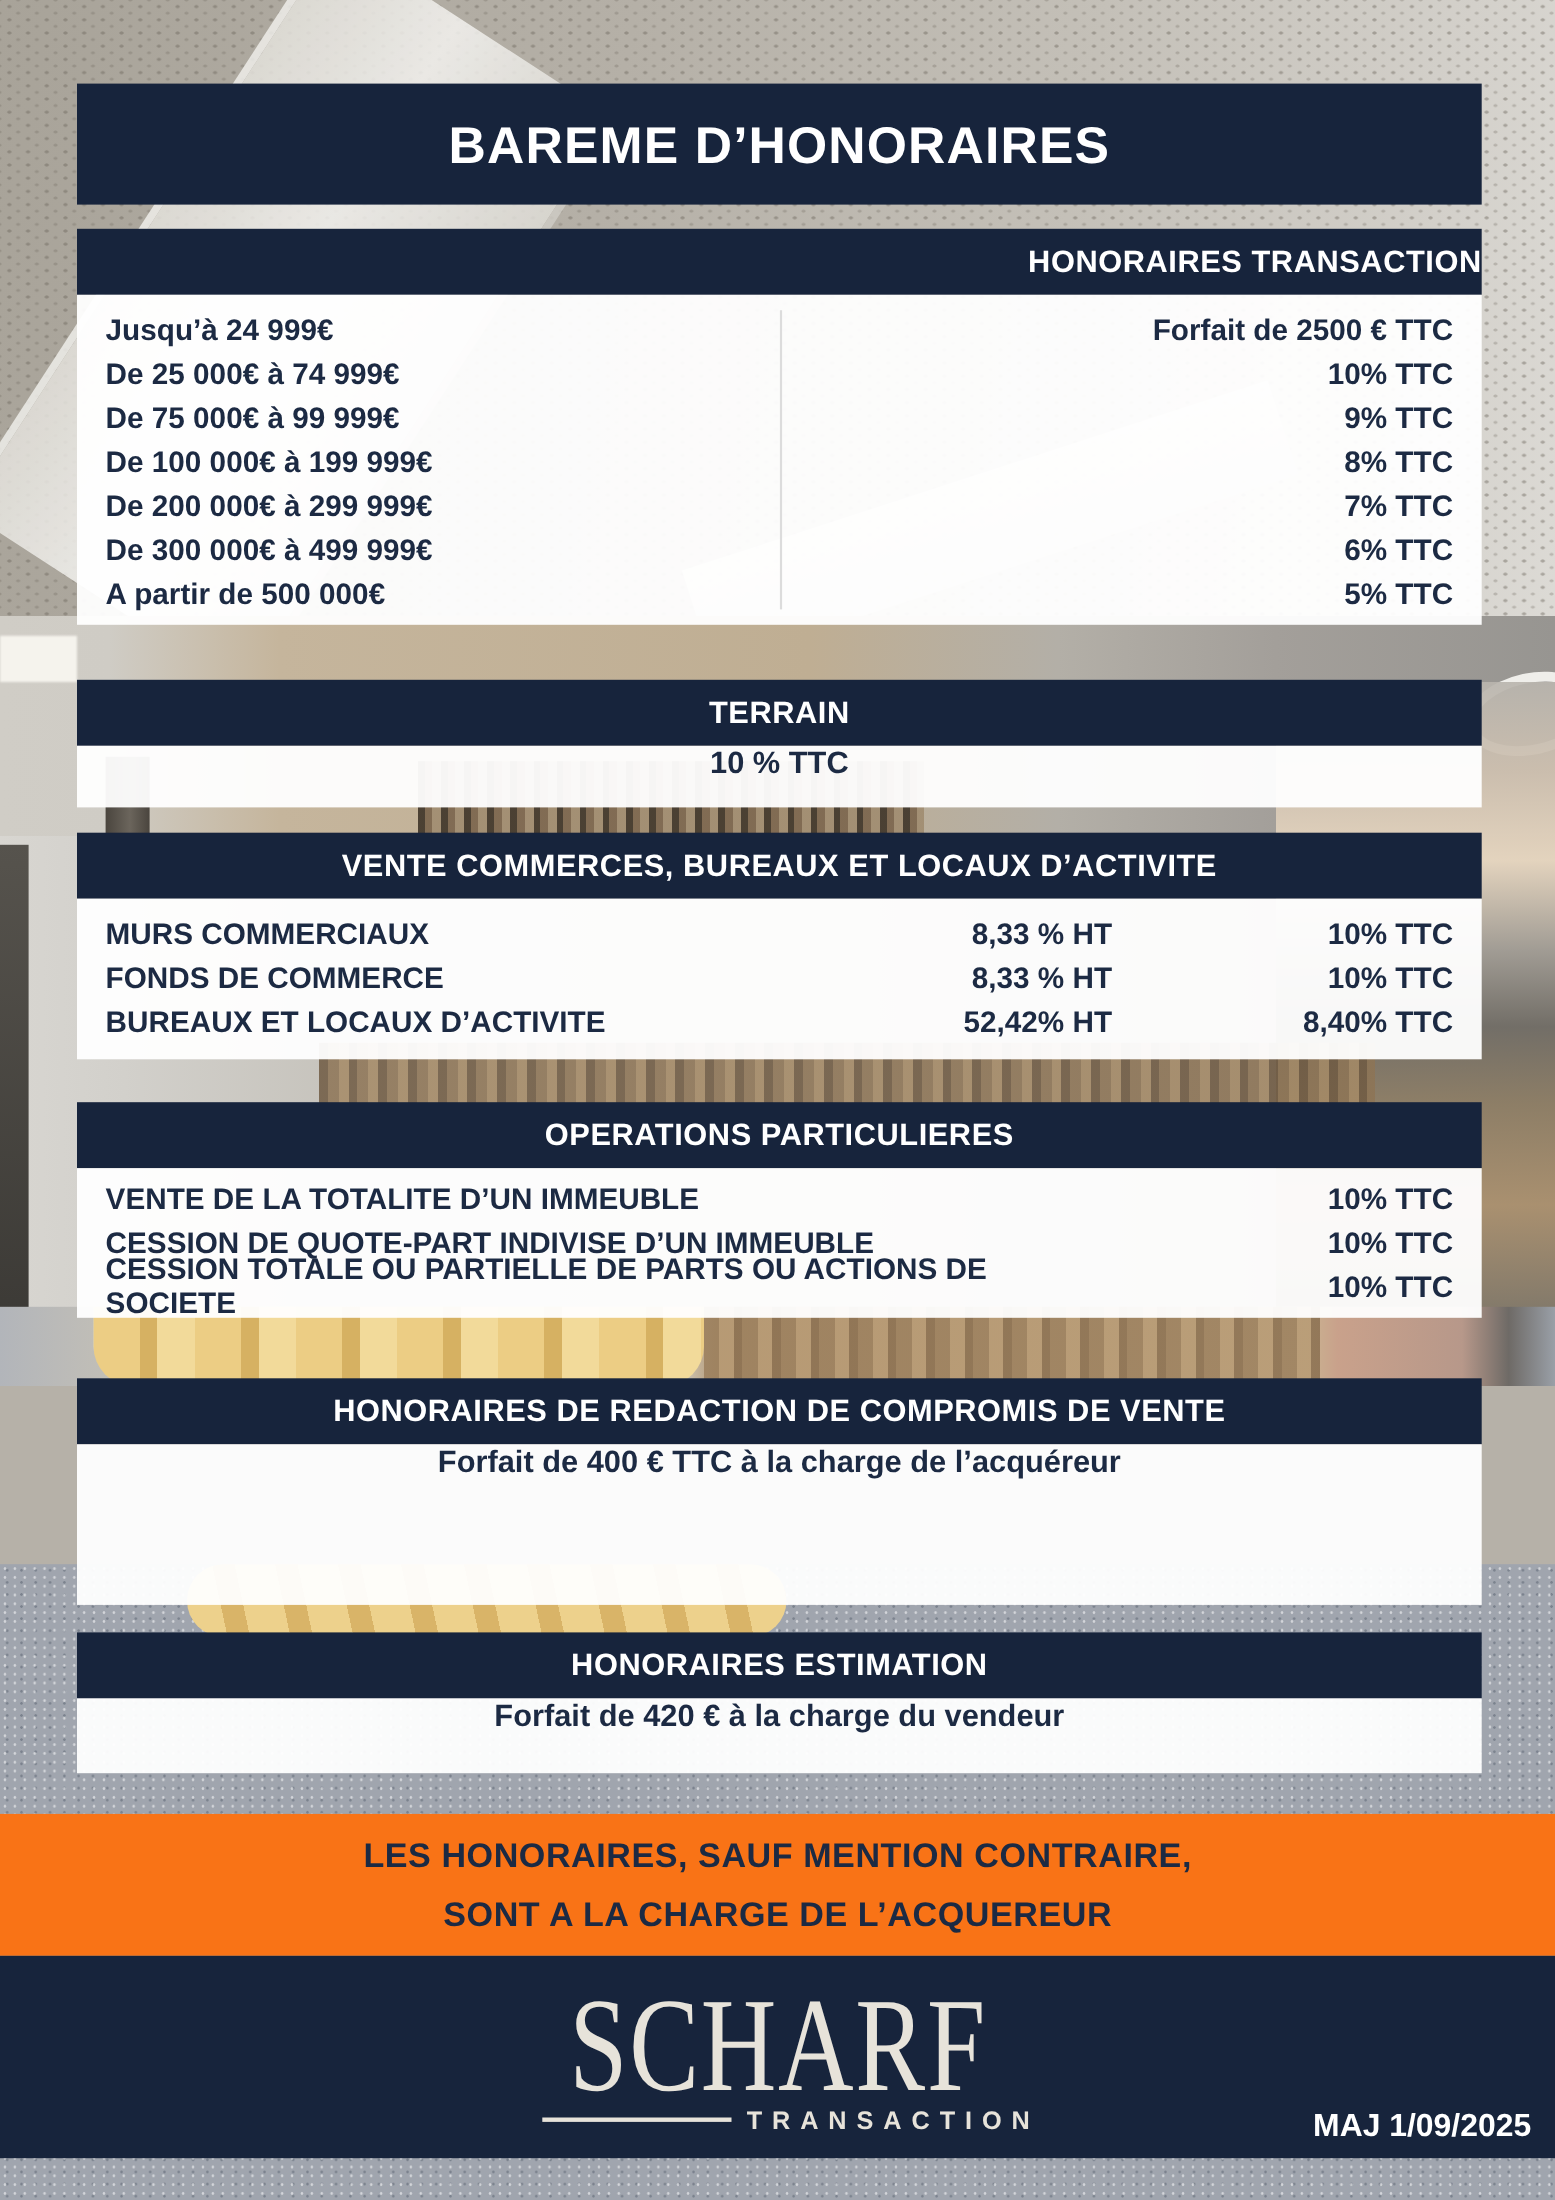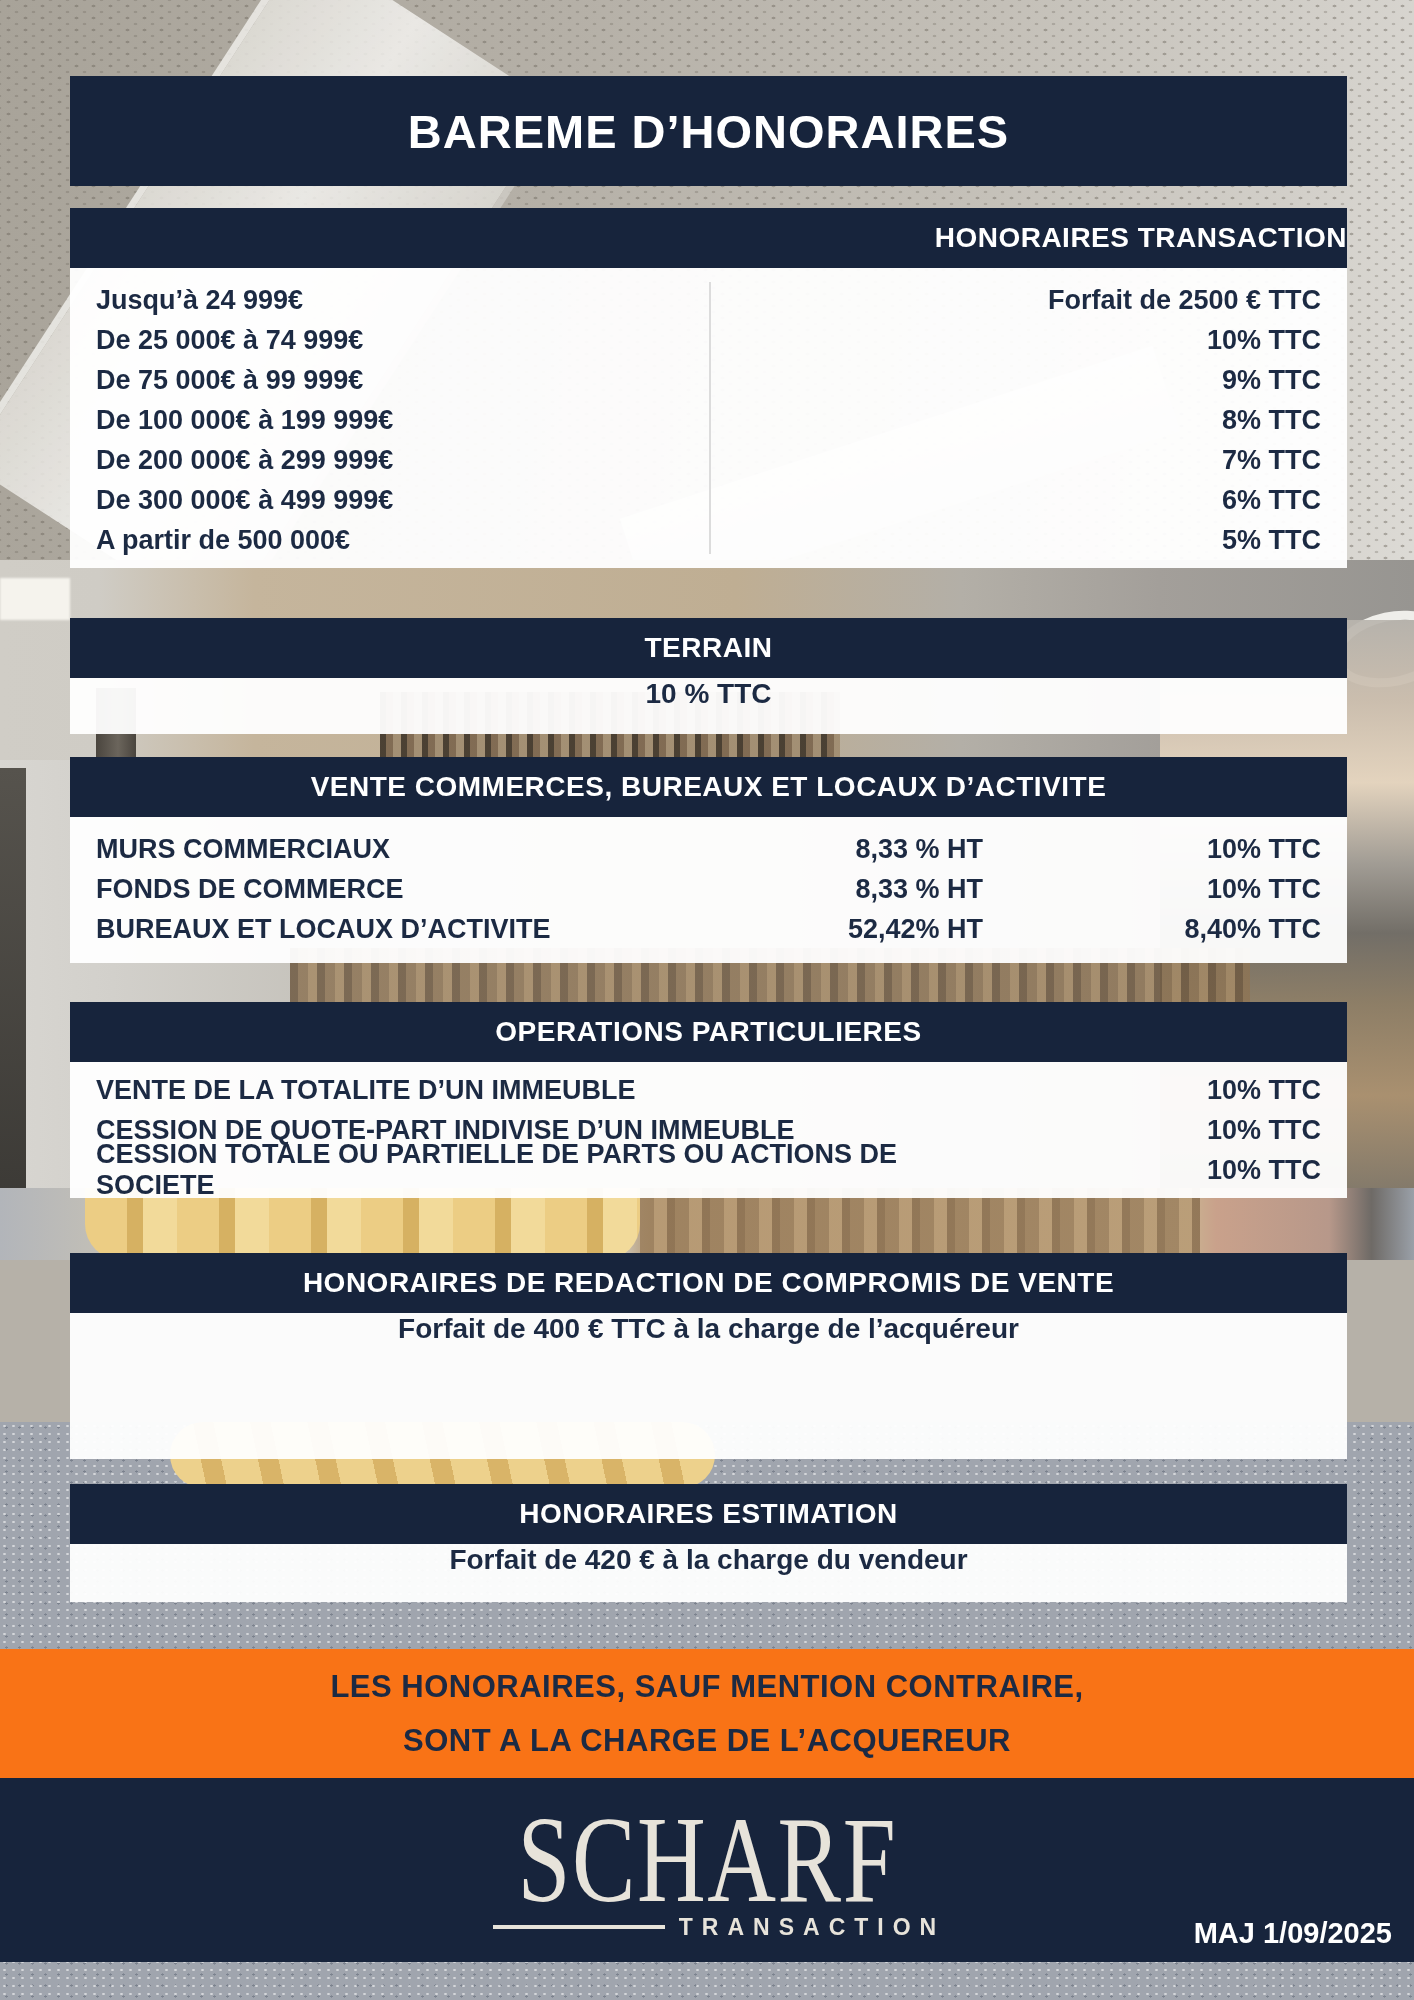--- a/index.html
+++ b/index.html
@@ -99,21 +99,21 @@
     display:flex;align-items:center;justify-content:center;
     color:#fff;font-weight:bold;
   }
   .title-bar{top:76px;height:110px;font-size:47px;letter-spacing:1px;}
   .section-bar{height:60px;font-size:28px;letter-spacing:.5px;}
   .panel{
     position:absolute;left:70px;width:1277px;z-index:2;
     background:rgba(255,255,255,.95);color:#1c2a43;font-weight:bold;
     box-sizing:border-box;
   }
-  .row{display:flex;align-items:center;height:40px;font-size:27px;gap:28px;}
+  .row{display:flex;align-items:center;height:40px;font-size:27px;}
   .pad-l{padding-left:26px;}
   .pad-r{padding-right:26px;}
   .split{position:relative;padding-top:12px;padding-bottom:10px;}
   .split .vdiv{position:absolute;left:50%;top:14px;bottom:14px;width:2px;background:#dcdcdc;}
   .split .row .lbl{flex:1;}
   .split .row .val{flex:1;text-align:right;}
   .center-line{display:flex;align-items:flex-start;justify-content:center;font-size:28px;}
   .t3 .lbl{flex:1;}
   .t3 .c2{width:230px;text-align:right;}
   .t3 .c3{width:310px;text-align:right;}
@@ -259,21 +259,21 @@
   <div class="bar navy section-bar" style="top:1253px;">
     <span>HONORAIRES DE REDACTION DE COMPROMIS DE VENTE</span>
   </div>
   <div class="panel center-line" style="top:1313px;height:146px;">
     <span>Forfait de 400 € TTC à la charge de l’acquéreur</span>
   </div>
 
   <div class="bar navy section-bar" style="top:1484px;">
     <span>HONORAIRES ESTIMATION</span>
   </div>
-  <div class="panel center-line" style="top:1544px;height:58px;">
+  <div class="panel center-line" style="top:1544px;height:68px;">
     <span>Forfait de 420 € à la charge du vendeur</span>
   </div>
 
   <div class="notice-band">
     <div>LES HONORAIRES, SAUF MENTION CONTRAIRE,</div>
     <div>SONT A LA CHARGE DE L’ACQUEREUR</div>
   </div>
 
   <div class="footer navy">
     <div class="logo">

